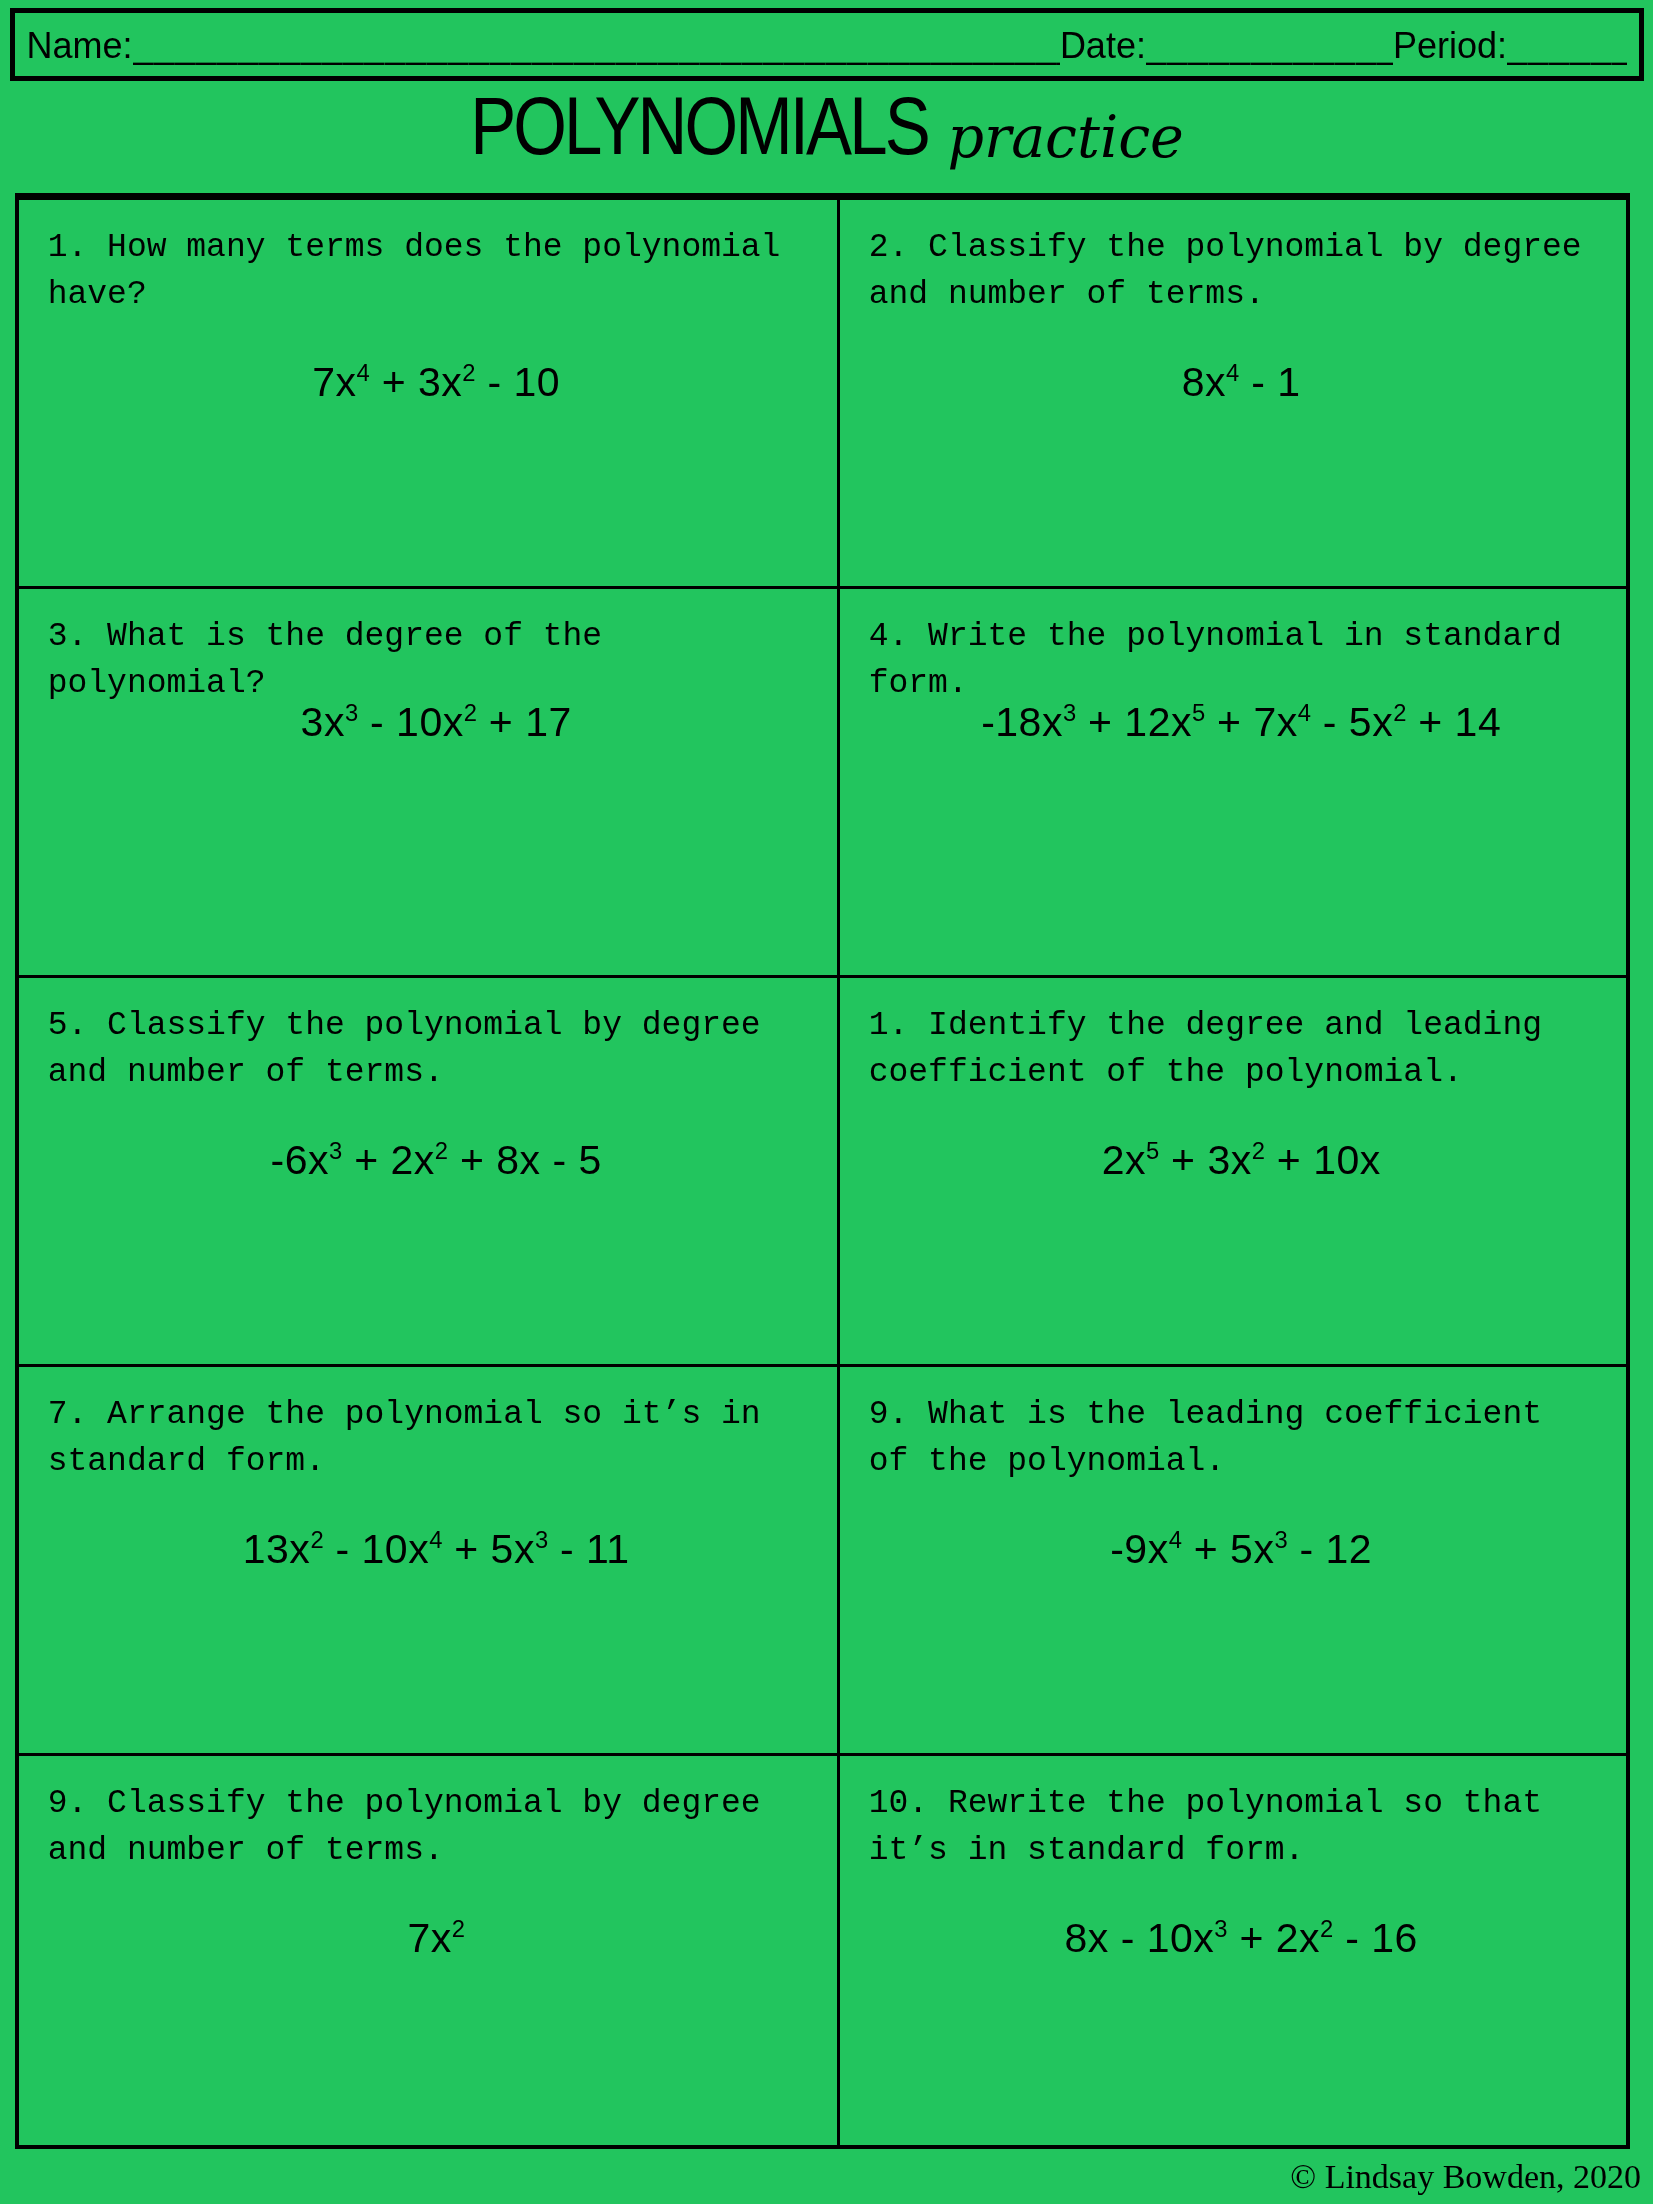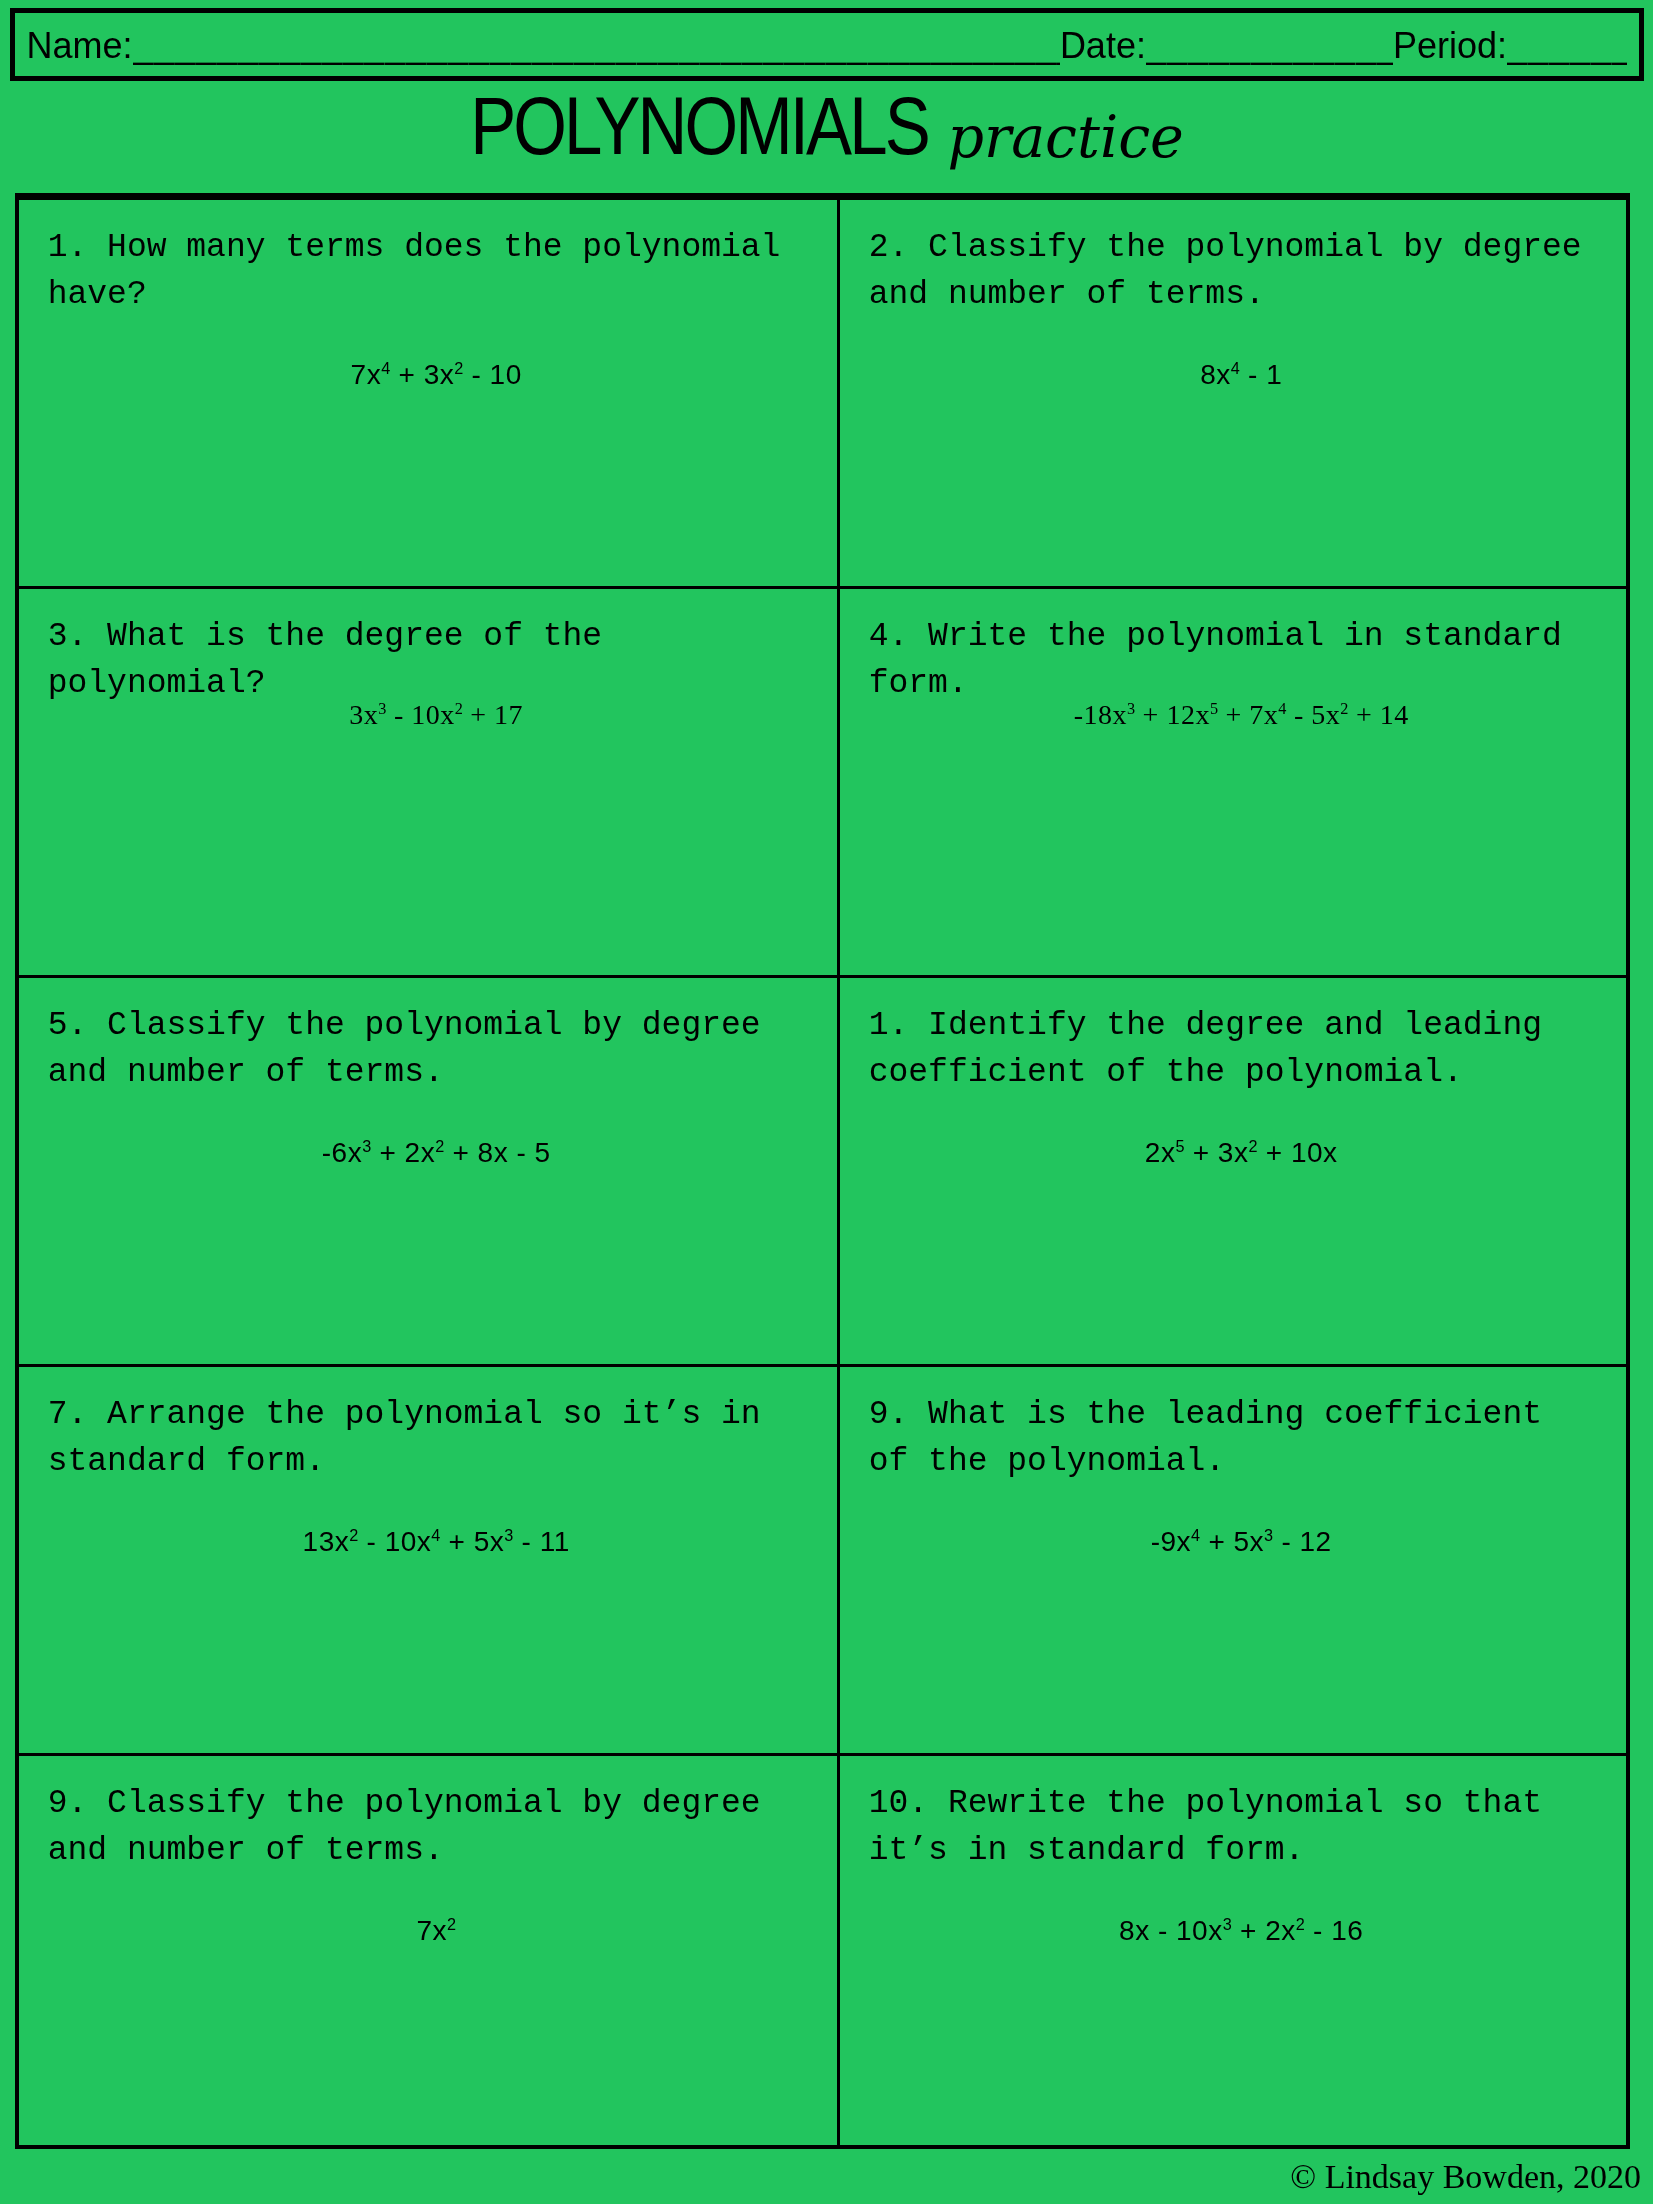--- a/index.html
+++ b/index.html
@@ -86,24 +86,24 @@
     font-size: 33px;
     line-height: 1.45;
     max-width: 740px;
     font-family: Liberation Mono, monospace;
   }
   .q-expr {
     position: absolute;
     left: 17px; right: 0;
     top: 159px;
     text-align: center;
-    font-size: 28px;
+    font-size: 41px;
     letter-spacing: 0.5px;
   }
-  .expr-high .q-expr { top: 110px; font-family: Liberation Serif, serif; }
+  .expr-high .q-expr { top: 110px; }
   .q-expr sup {
     font-size: 58%;
     vertical-align: super;
     letter-spacing: 0;
   }
 
   
   .footer-credit {
     position: absolute;
     right: 13px; top: 2158px;

